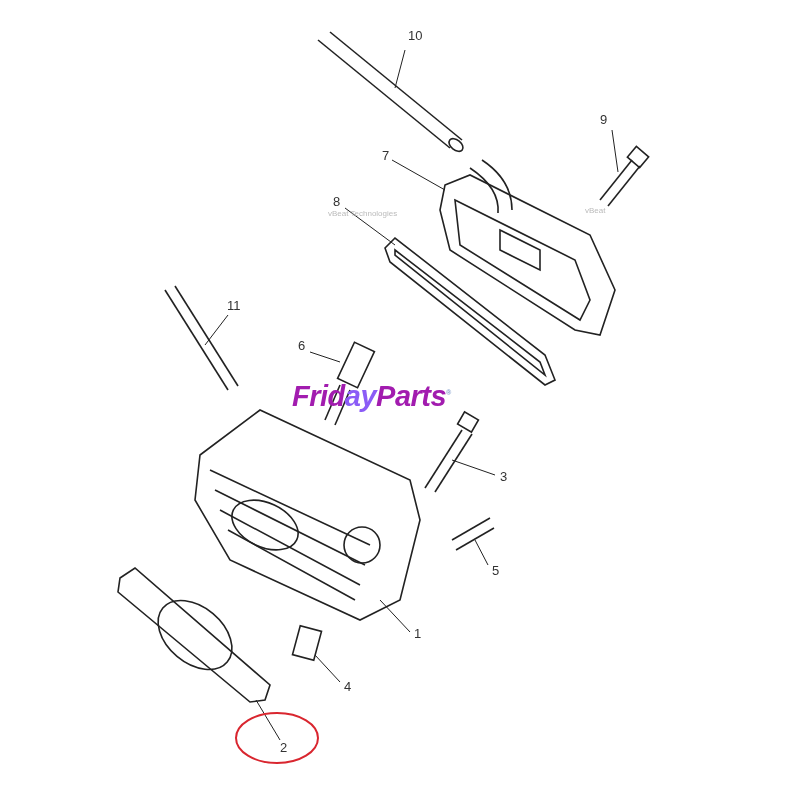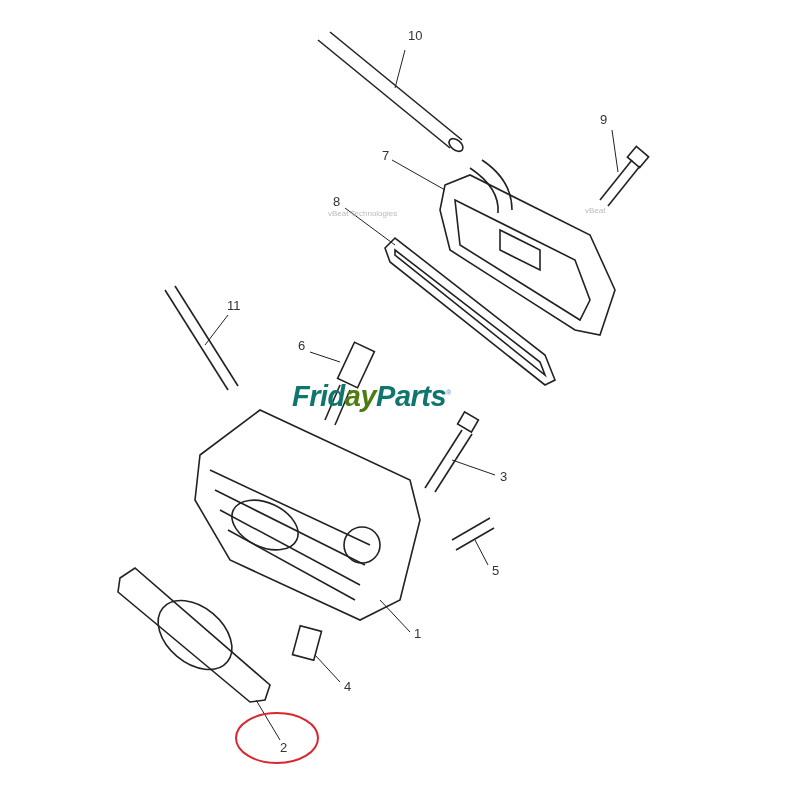--- a/index.html
+++ b/index.html
@@ -1,22 +1,22 @@
 <!DOCTYPE html>
 <html><head>
 <meta charset="utf-8">
 <style>
   html,body{margin:0;padding:0;background:#fff;}
   body{width:800px;height:800px;position:relative;overflow:hidden;font-family:"Liberation Sans",sans-serif;}
   svg{position:absolute;left:0;top:0;}
   .lbl{font-family:"Liberation Sans",sans-serif;font-size:13px;fill:#333;}
   .wm{font-family:"Liberation Sans",sans-serif;font-size:8px;fill:#bbb;}
   .logo{position:absolute;left:292px;top:380px;font-family:"Liberation Sans",sans-serif;font-weight:bold;font-style:italic;font-size:29px;letter-spacing:-0.5px;}
-  .logo .a{color:#0f766e;}
-  .logo .b{color:#4d7c0f;}
+  .logo .a{color:#a21caf;}
+  .logo .b{color:#8b5cf6;}
   .logo sup{font-size:7px;color:#7f9ccb;}
 </style>
 </head>
 <body>
 
 <svg width="800" height="800">
   <g stroke="#222" stroke-width="1.6" fill="none">
 
     <g>
       <line x1="318" y1="40" x2="450" y2="148"></line>

